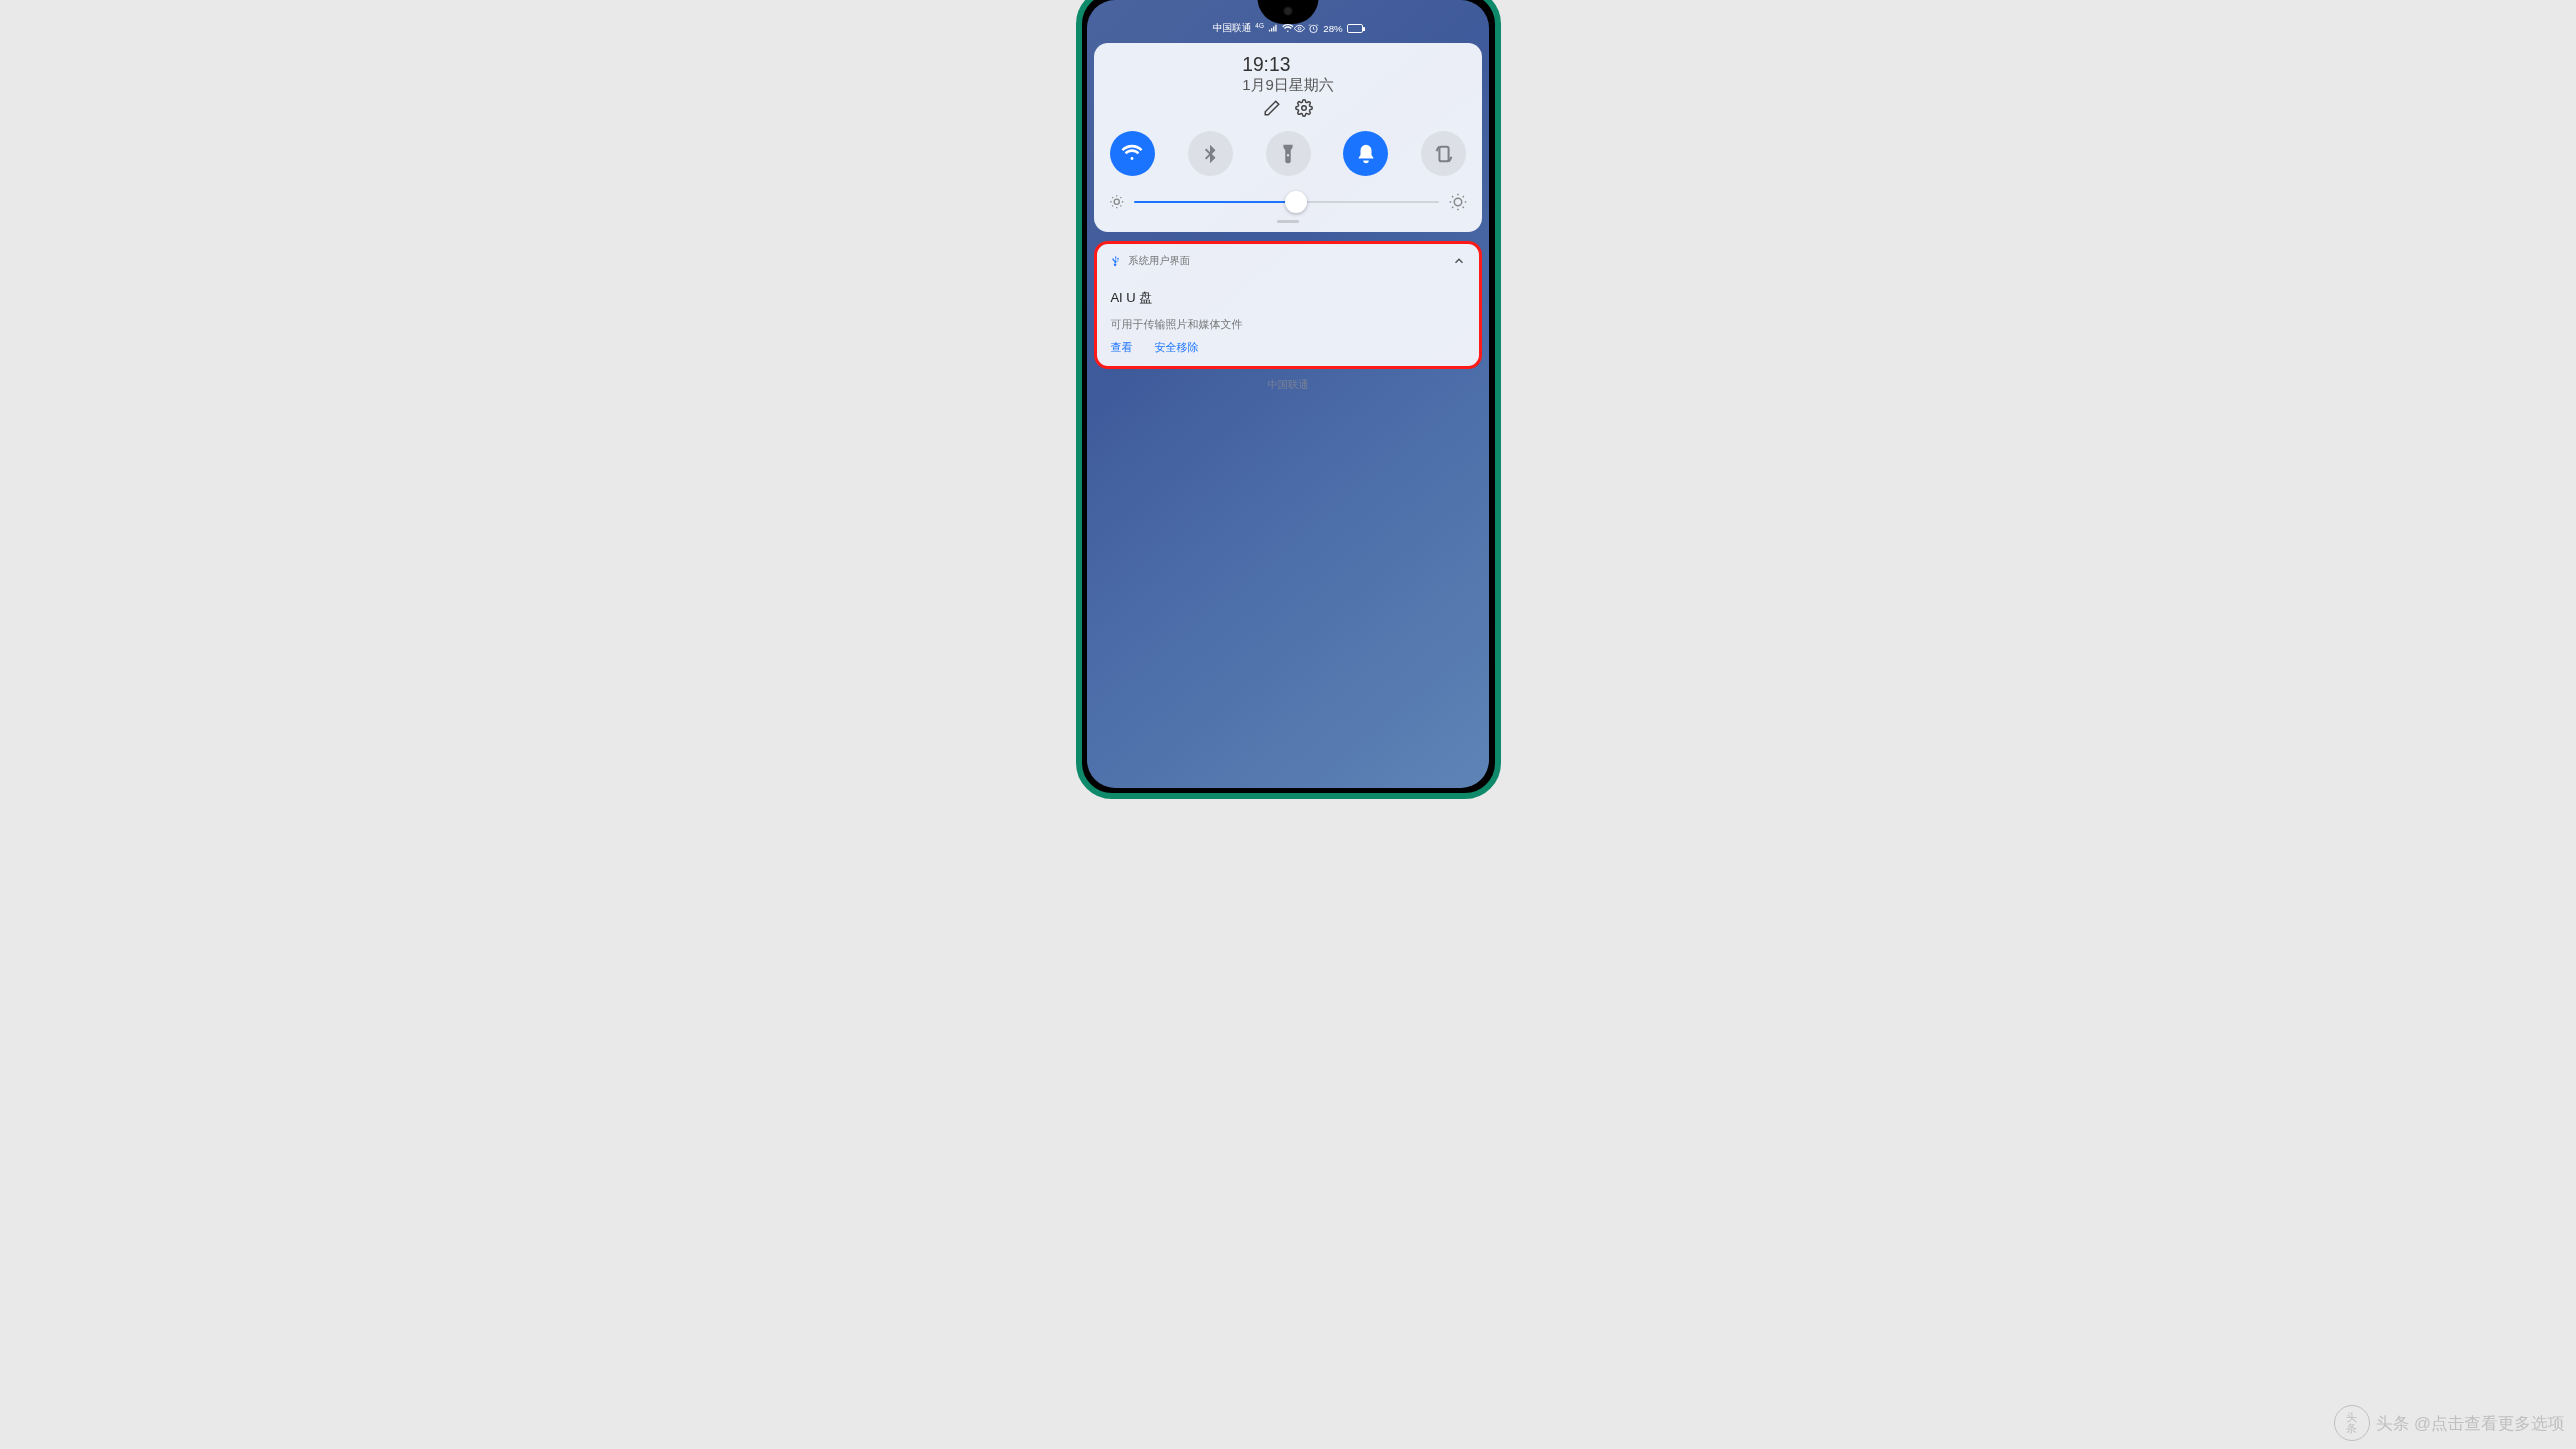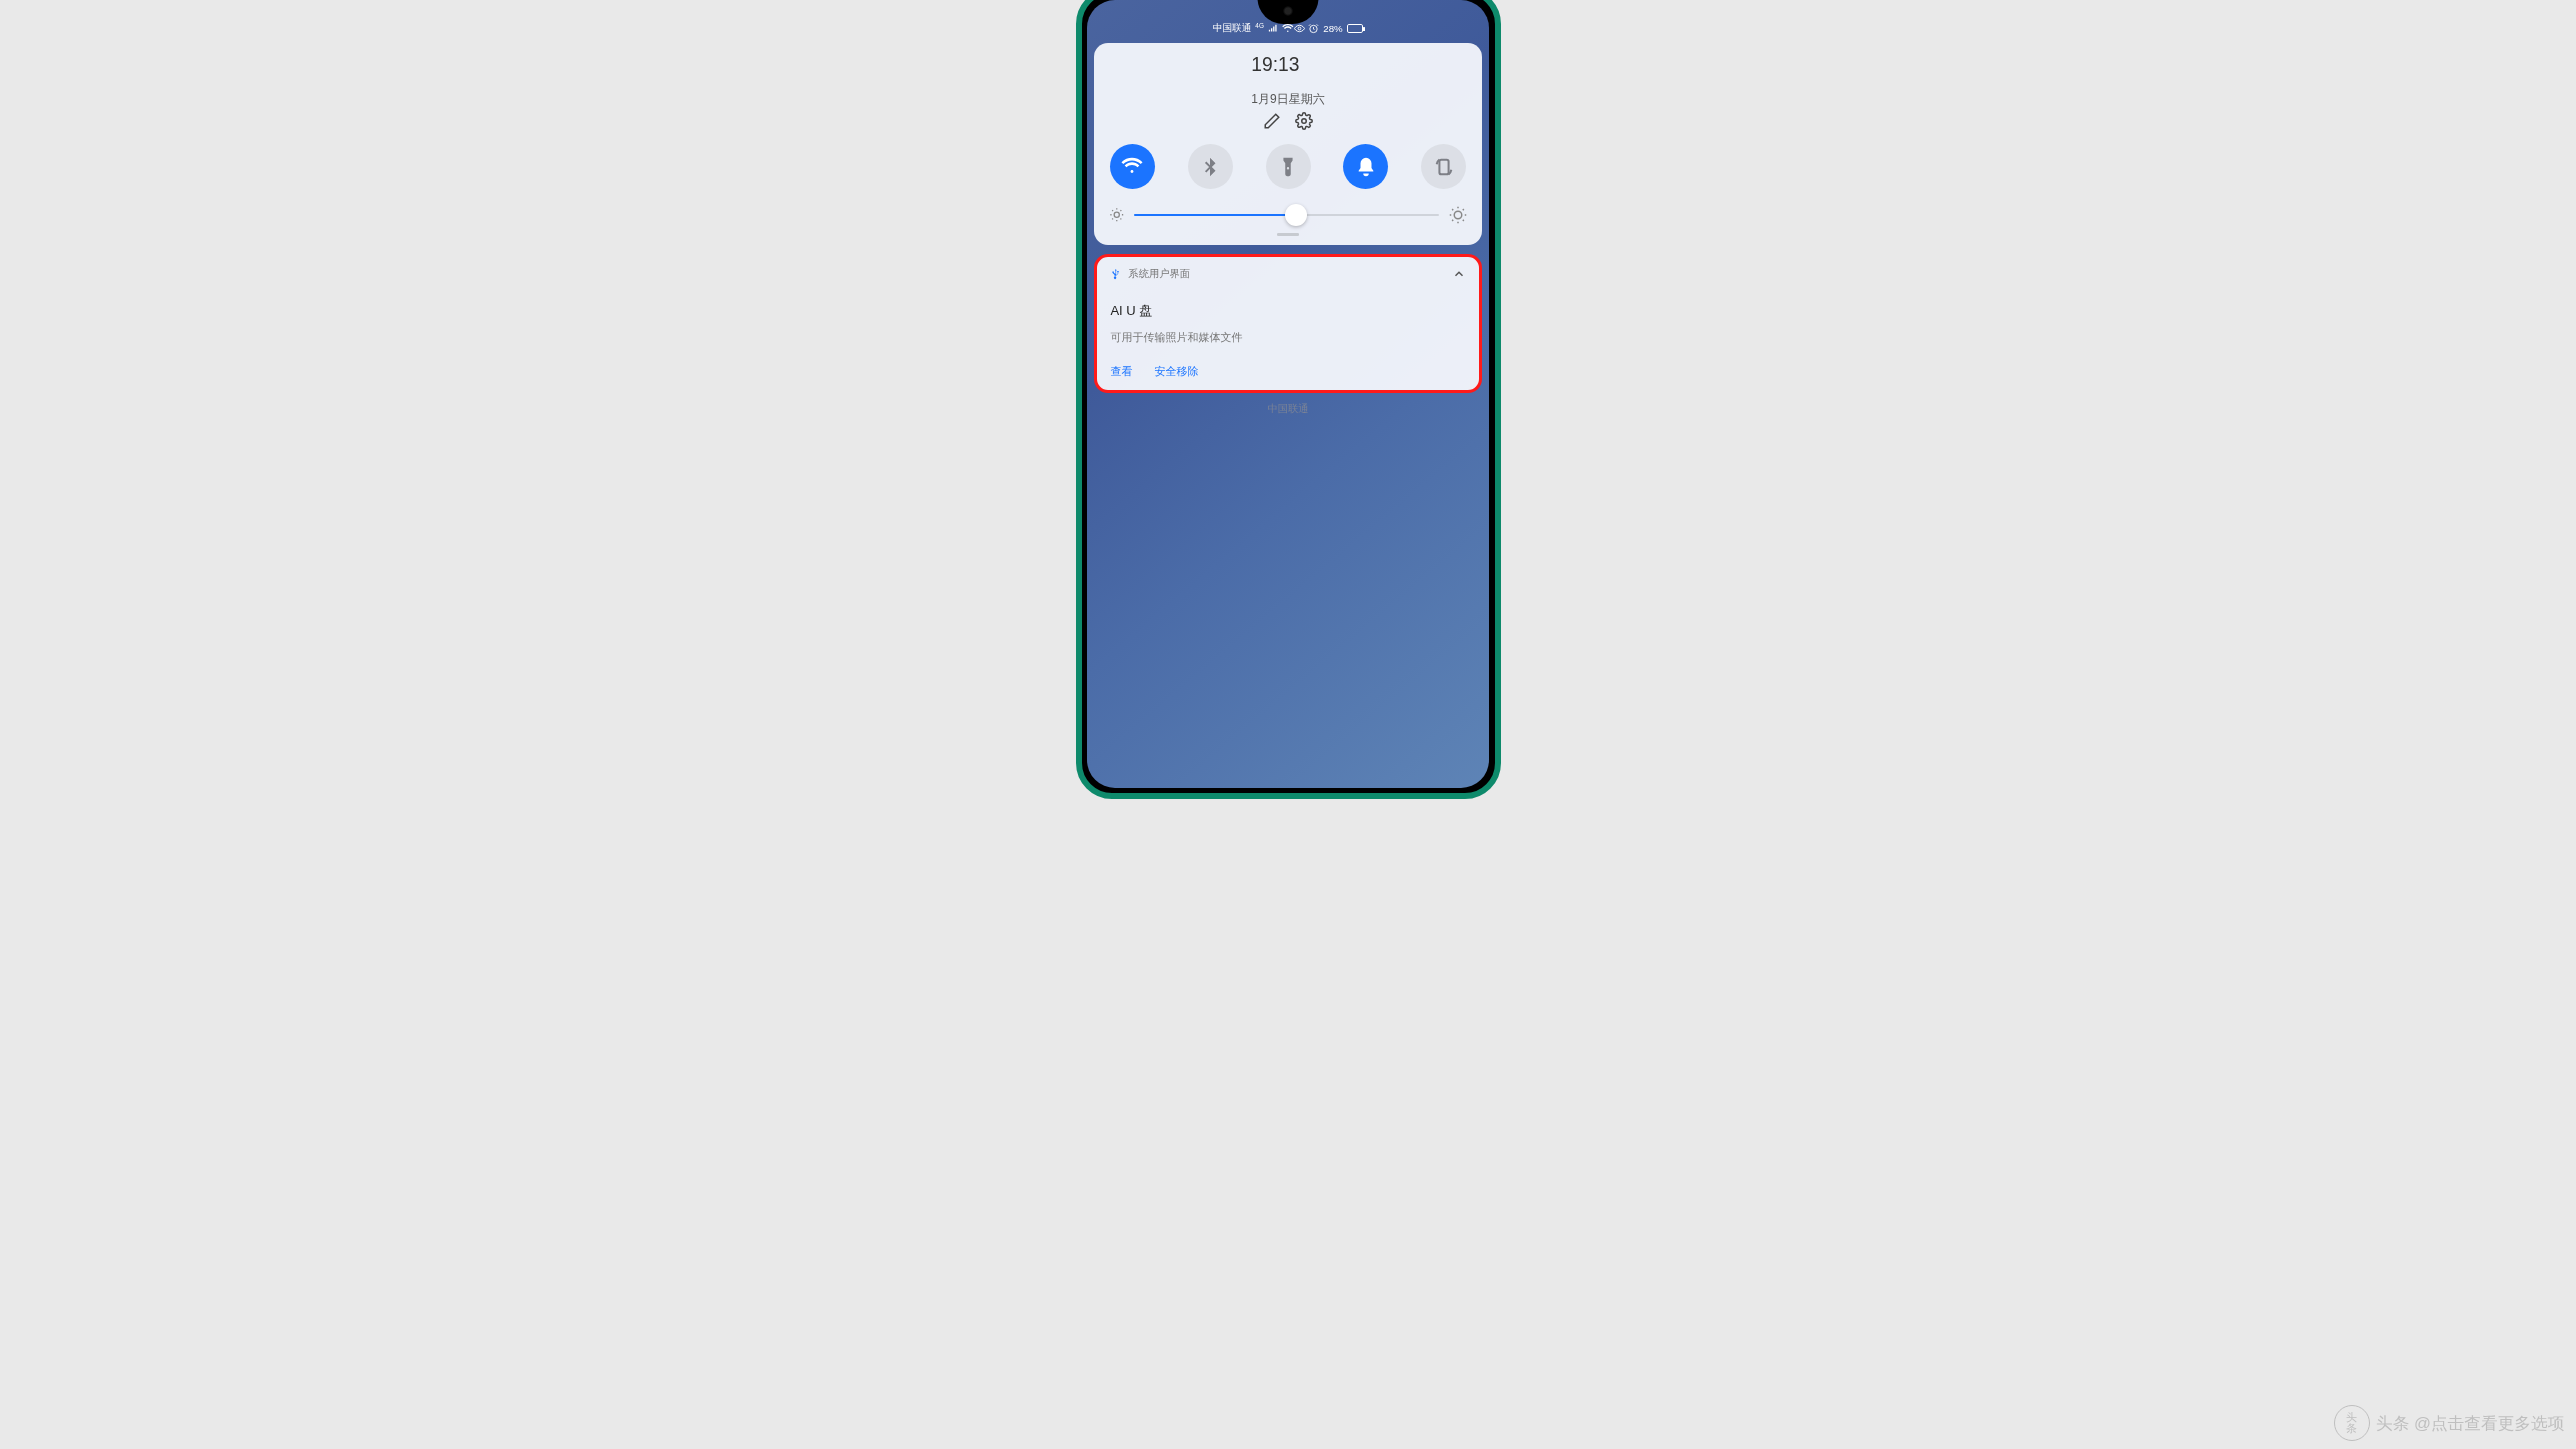--- a/index.html
+++ b/index.html
@@ -58,21 +58,21 @@
 
   .shade { padding: 5.2px 7.7px 0 7.7px; }
   .panel {
     background: rgba(244,247,252,0.95);
     border-radius: 14px;
     padding: 11.6px 13px 7.7px 13px;
     margin-bottom: 9px;
   }
   .qs-header { display: flex; justify-content: space-between; align-items: center; flex-direction: column; }
   .time-block .time { font-size: 19.3px; color: #333; font-weight: 400; }
-  .time-block .date { font-size: 12px; color: #555; margin-top: 15px; }
+  .time-block .date { font-size: 15px; color: #555; margin-top: 0; }
   .header-icons { display: flex; gap: 14px; align-items:center; padding-top:3.9px;}
   .hicon { width:18px; height:18px; color:#444; }
   .toggle-row { display:flex; justify-content:space-between; margin-top:14px; padding:0 2.6px;}
   .toggle { width:45px; height:45px; border-radius:50%; background:#dcdfe6; display:flex; align-items:center; justify-content:center; color:#7d7f86;}
   .toggle.active { background:#1b74ff; color:#fff; }
   .toggle svg{width:22px;height:22px;}
   .brightness { display:flex; align-items:center; gap:10.3px; margin-top:16.7px; padding:0 1.3px;}
   .bicon{ color:#888; width:15.5px; height:15.5px;}
   .slider-track{ flex:1; height:2.6px; background:#cfd3da; border-radius:1.3px; position:relative;}
   .slider-fill{height:100%; width:53%; background:#1b74ff; border-radius:1.3px;}
@@ -84,21 +84,21 @@
     border-radius: 14px;
     padding: 10.3px 13px 11.6px 13px;
     margin-bottom: 9px;
     position: relative;
   }
   .notif.highlight { border: 3.2px solid #ff1a1a; }
   .nhead { display:flex; align-items:center; gap:6.4px; color:#777; font-size:10.3px;text-align:right;}
   .nhead .chev { margin-left:auto; color:#555;}
   .ntitle { font-size:13px; color:#222; font-weight:500; margin-top:21px;}
   .ndesc { font-size:11px; color:#777; margin-top:10px;}
-  .nactions{ display:flex; gap:22px; margin-top:19px;}
+  .nactions{ display:flex; gap:22px; margin-top:8px;}
   .naction{ color:#1b74ff; font-size:11px; font-weight:500;}
   .ntime{ margin-left:3.9px; color:#888; font-size:9.7px;}
   .bottom-link{text-align:center; color:#7b8396; font-size:10.3px; margin-top:3.9px;}
 
   .watermark{
     position:absolute; right:11.6px; bottom:7.7px;
     display:flex; align-items:center; gap:6.4px;
     color:#bfbfbf; font-size:16.7px; font-weight:500;
     z-index:20;
   }

